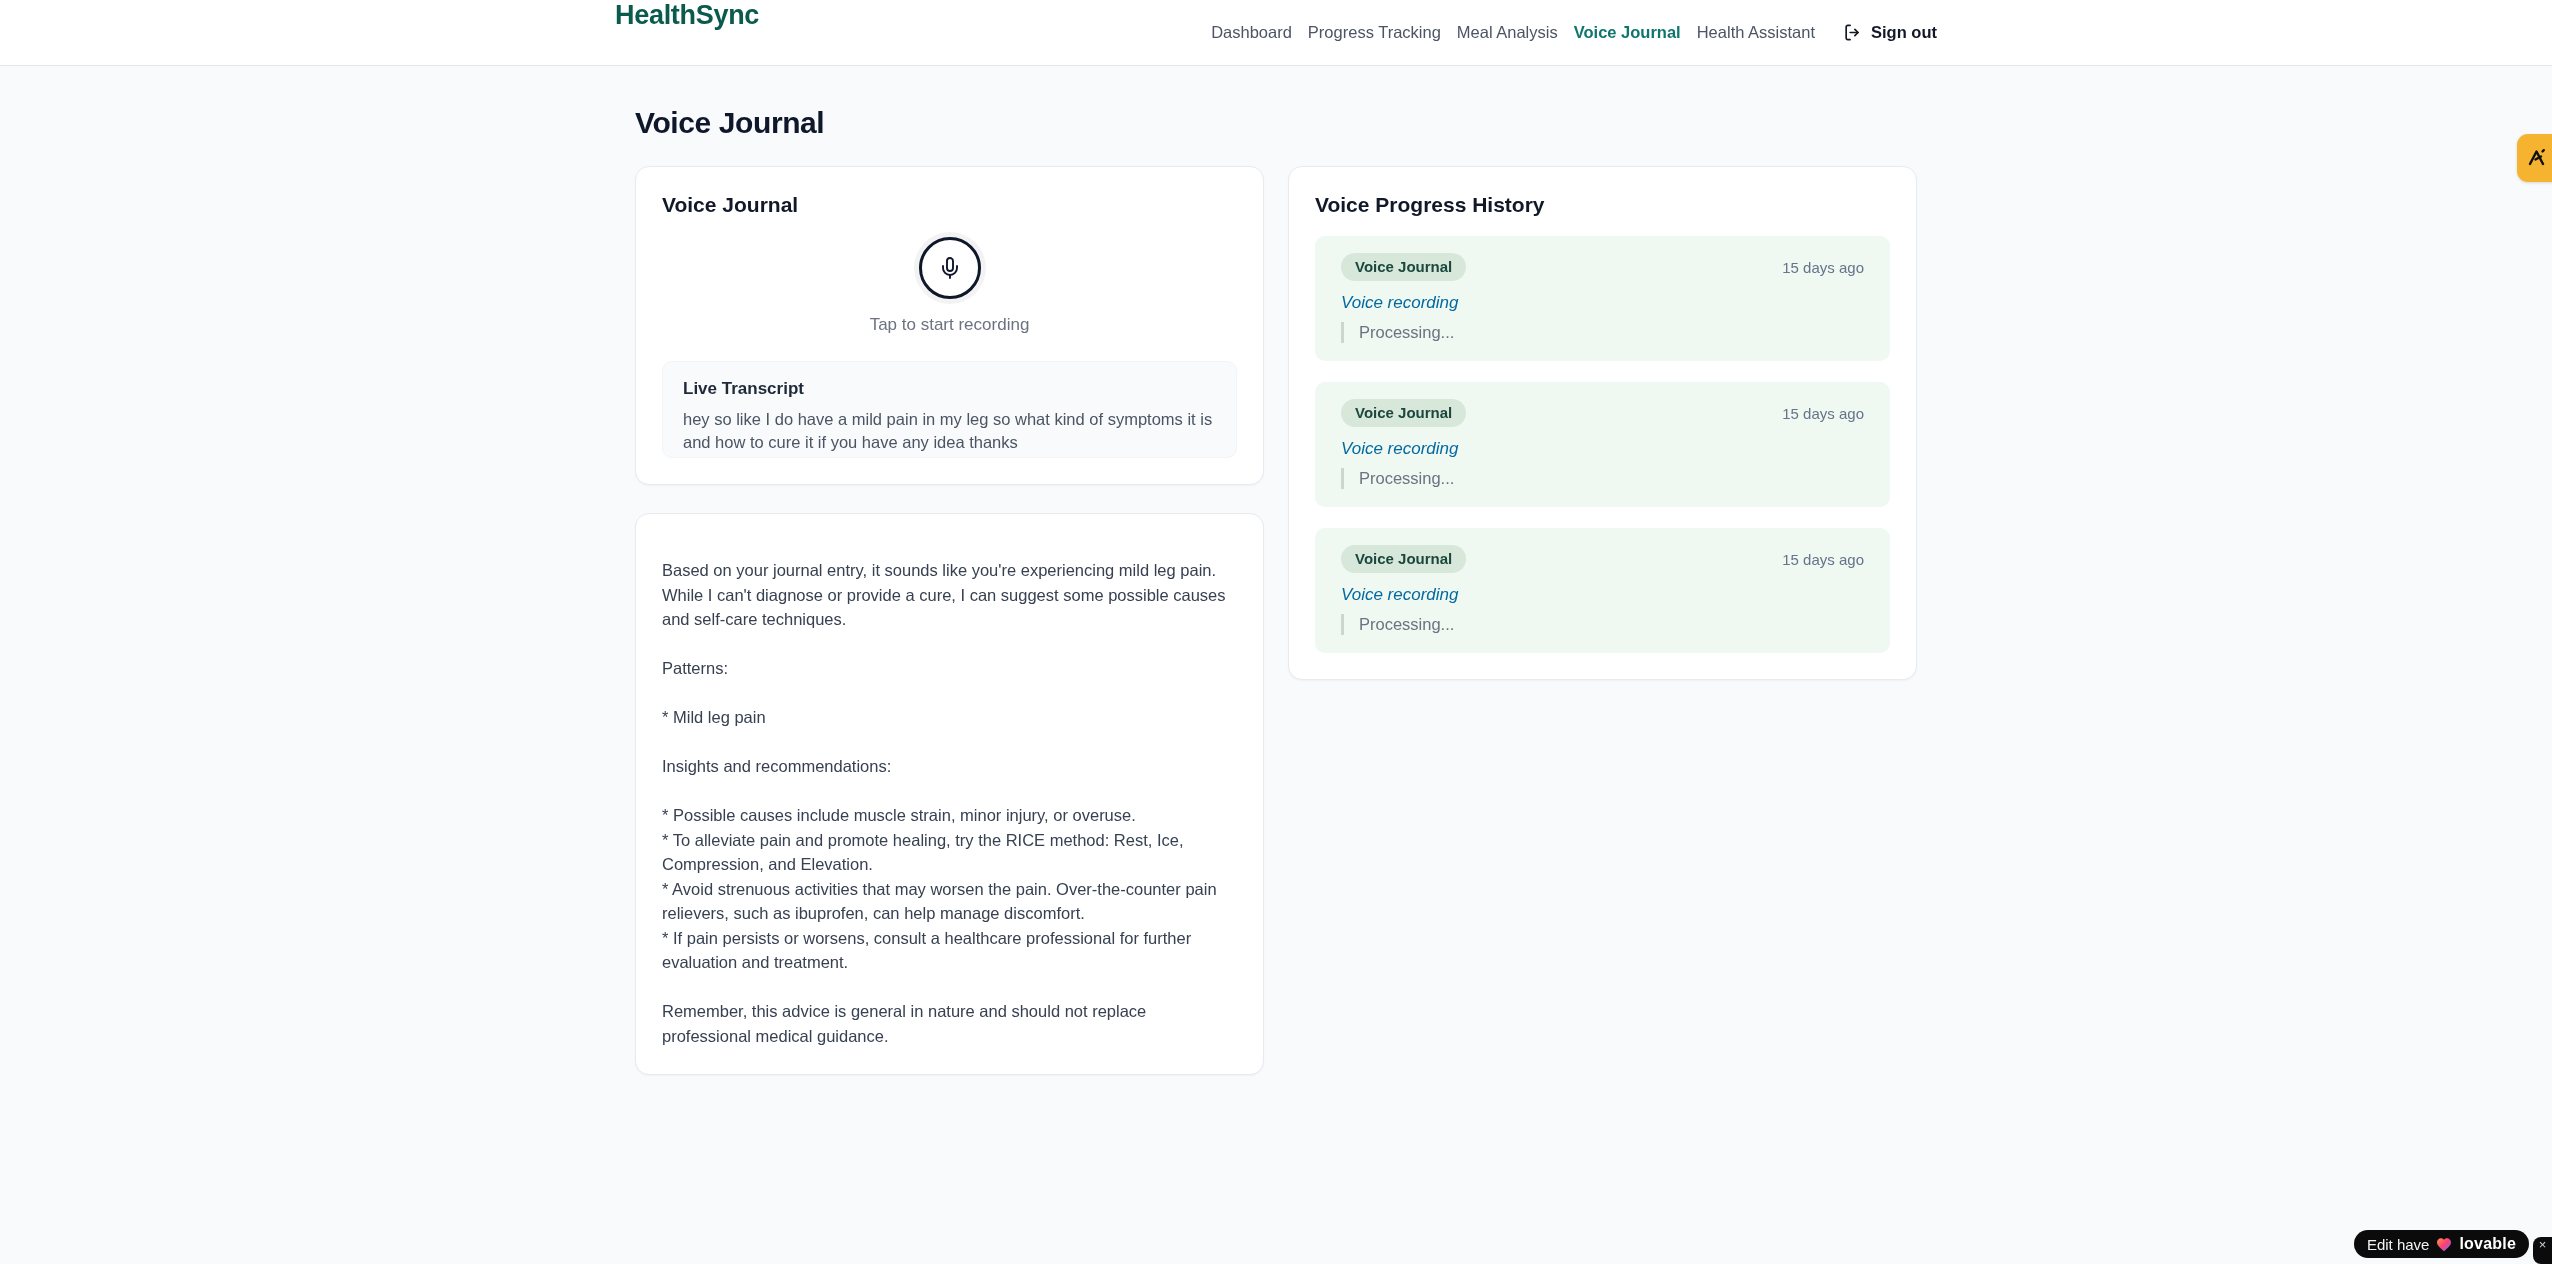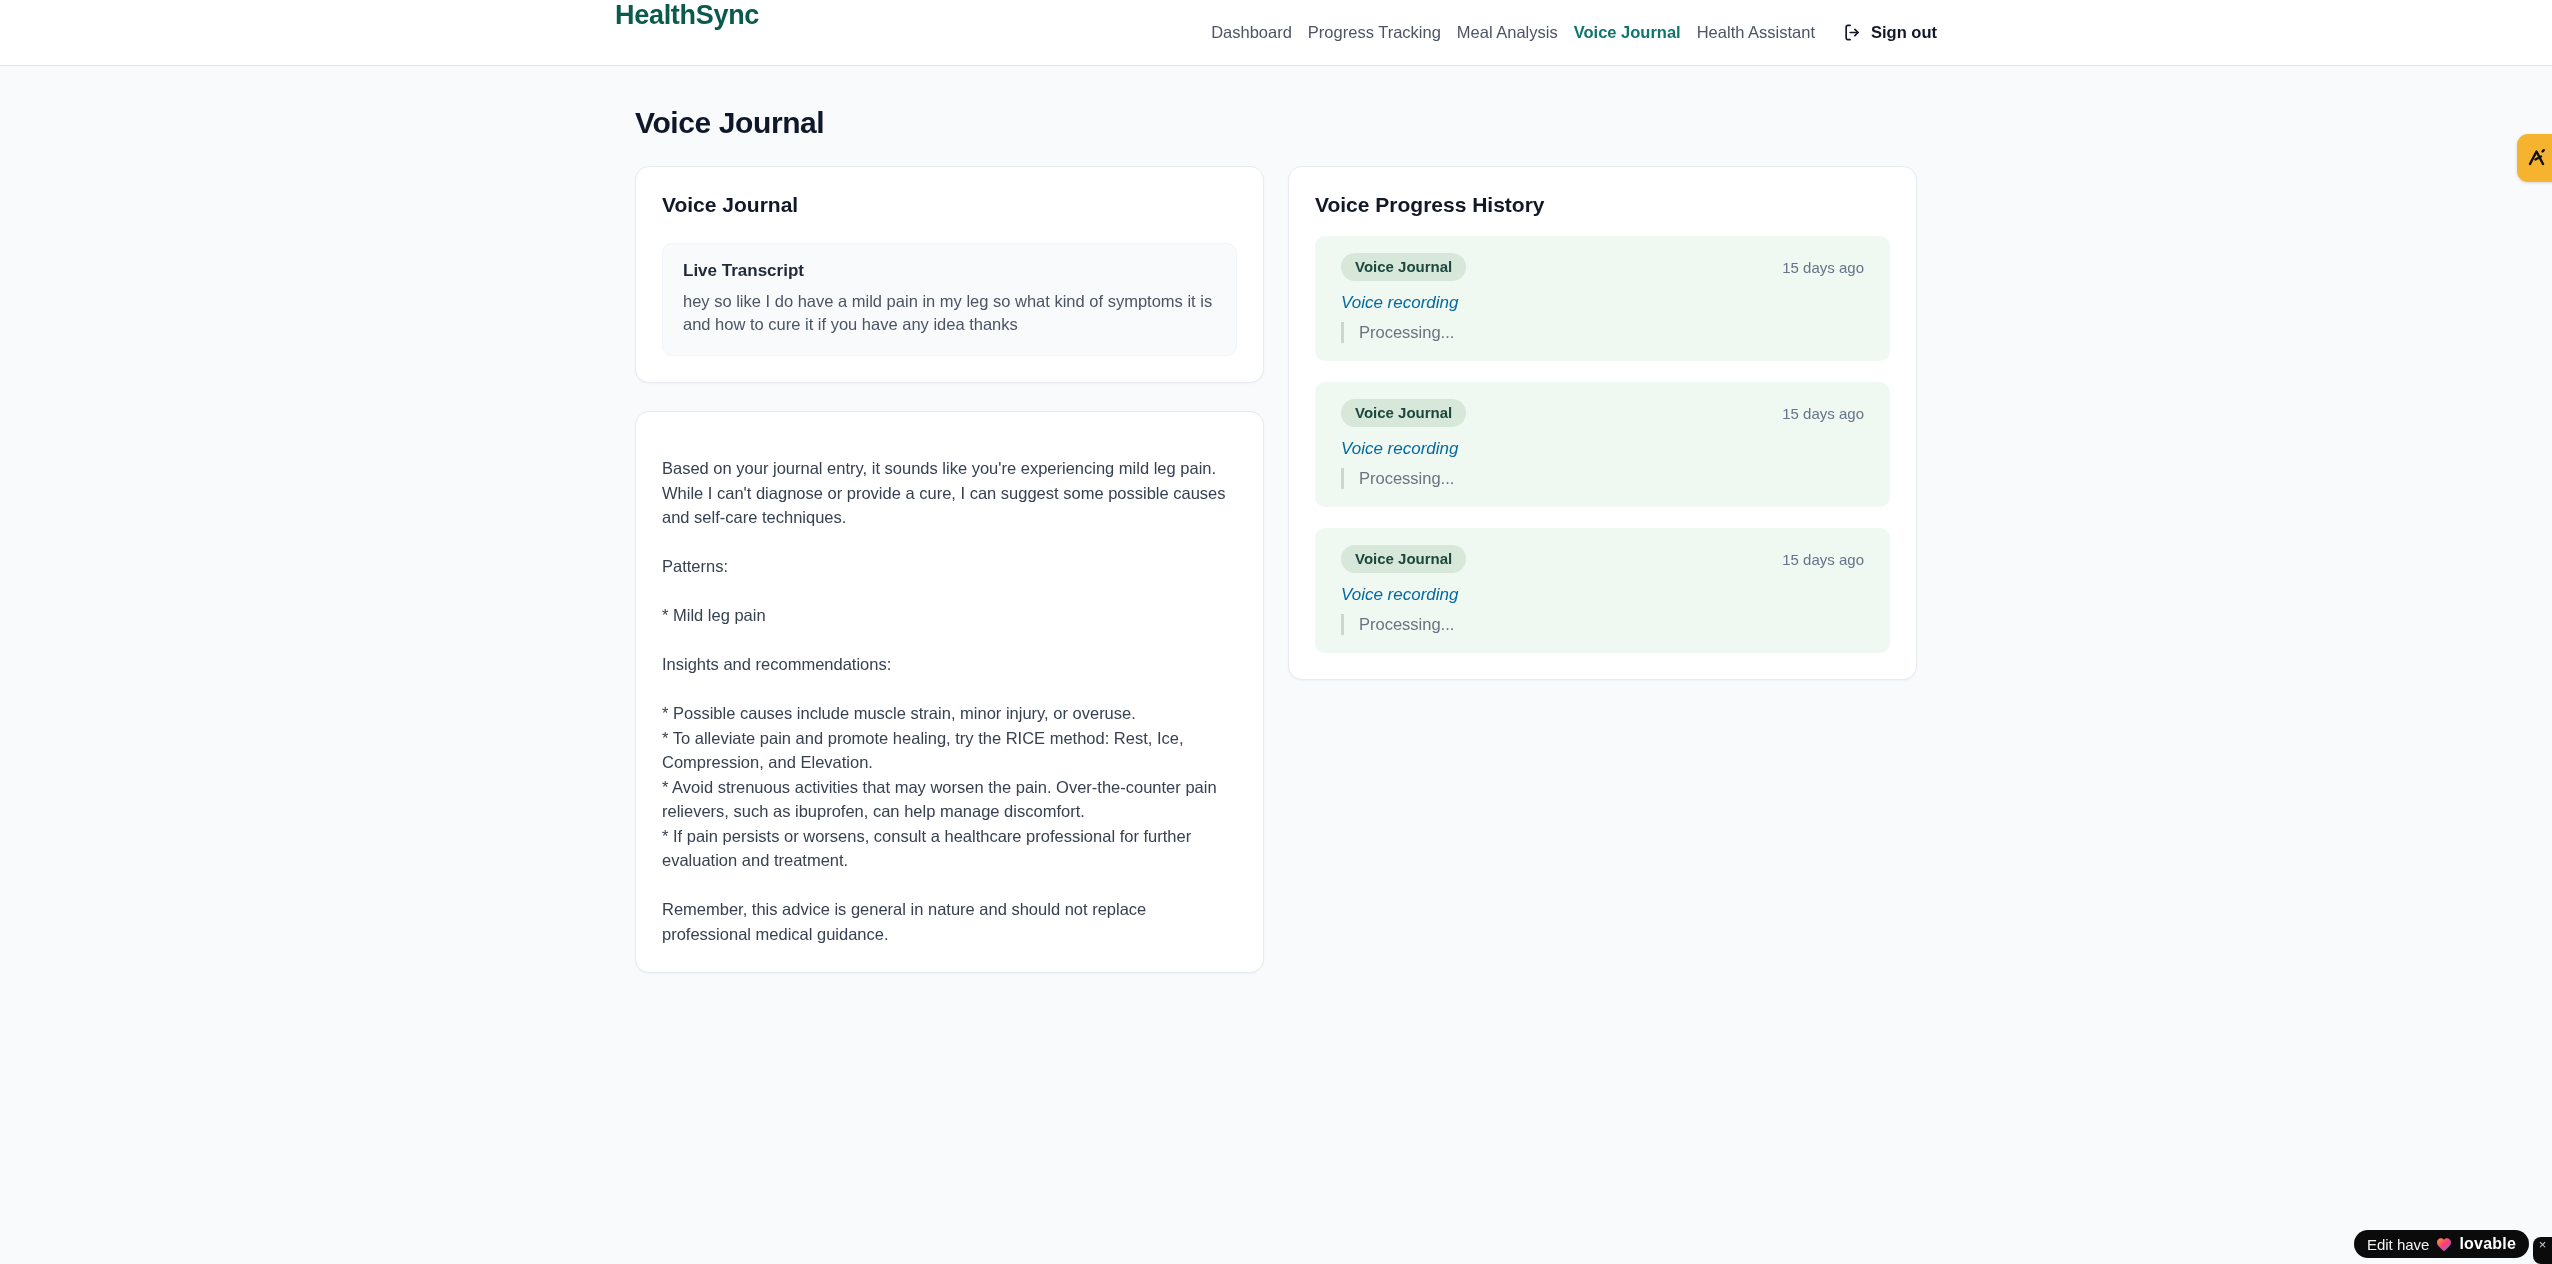--- a/index.html
+++ b/index.html
@@ -88,21 +88,21 @@
     justify-content: center;
     cursor: pointer;
     box-shadow: 0 0 0 5px rgba(15,23,42,0.05);
   }
   .tap-hint { margin-top: 16px; font-size: 17px; color: #6b7280; }
   .transcript-box {
     margin-top: 26px;
     background: #f8fafc;
     border: 1px solid #f1f5f9;
     border-radius: 10px;
-    padding: 17px 20px 19px 20px;
+    padding: 17px 20px 3px 20px;
   }
   .transcript-title { font-size: 17px; font-weight: 600; color: #1f2937; margin-bottom: 9px; }
   .transcript-text { font-size: 16.5px; color: #4b5563; line-height: 23px; }
 
   
   .analysis-body {
     margin-top: 18px;
     font-size: 16.5px;
     color: #374151;
     line-height: 24.5px;
@@ -218,20 +218,32 @@
 
 <main class="container">
   <h1 class="page-title">Voice Journal</h1>
 
   <div class="grid">
 
     <div class="col">
 
       <section class="card">
         <h2 class="card-title">Voice Journal</h2>
+        <div class="rec-center">
+          <button class="mic-button">
+            <span>
+              <svg class="icon-svg" width="24" height="24" viewBox="0 0 24 24" fill="none" stroke="#0f172a" stroke-width="1.9" stroke-linecap="round" stroke-linejoin="round">
+                <path d="M12 2a3 3 0 0 0-3 3v7a3 3 0 0 0 6 0V5a3 3 0 0 0-3-3Z"></path>
+                <path d="M19 10v2a7 7 0 0 1-14 0v-2"></path>
+                <line x1="12" y1="19" x2="12" y2="22"></line>
+              </svg>
+            </span>
+          </button>
+          <div class="tap-hint">Tap to start recording</div>
+        </div>
         <div class="transcript-box">
           <div class="transcript-title">Live Transcript</div>
           <div class="transcript-text">hey so like I do have a mild pain in my leg so what kind of symptoms it is and how to cure it if you have any idea thanks</div>
         </div>
       </section>
 
       <section class="card">
         <div class="analysis-body">Based on your journal entry, it sounds like you're experiencing mild leg pain. While I can't diagnose or provide a cure, I can suggest some possible causes and self-care techniques.
 
 Patterns:

